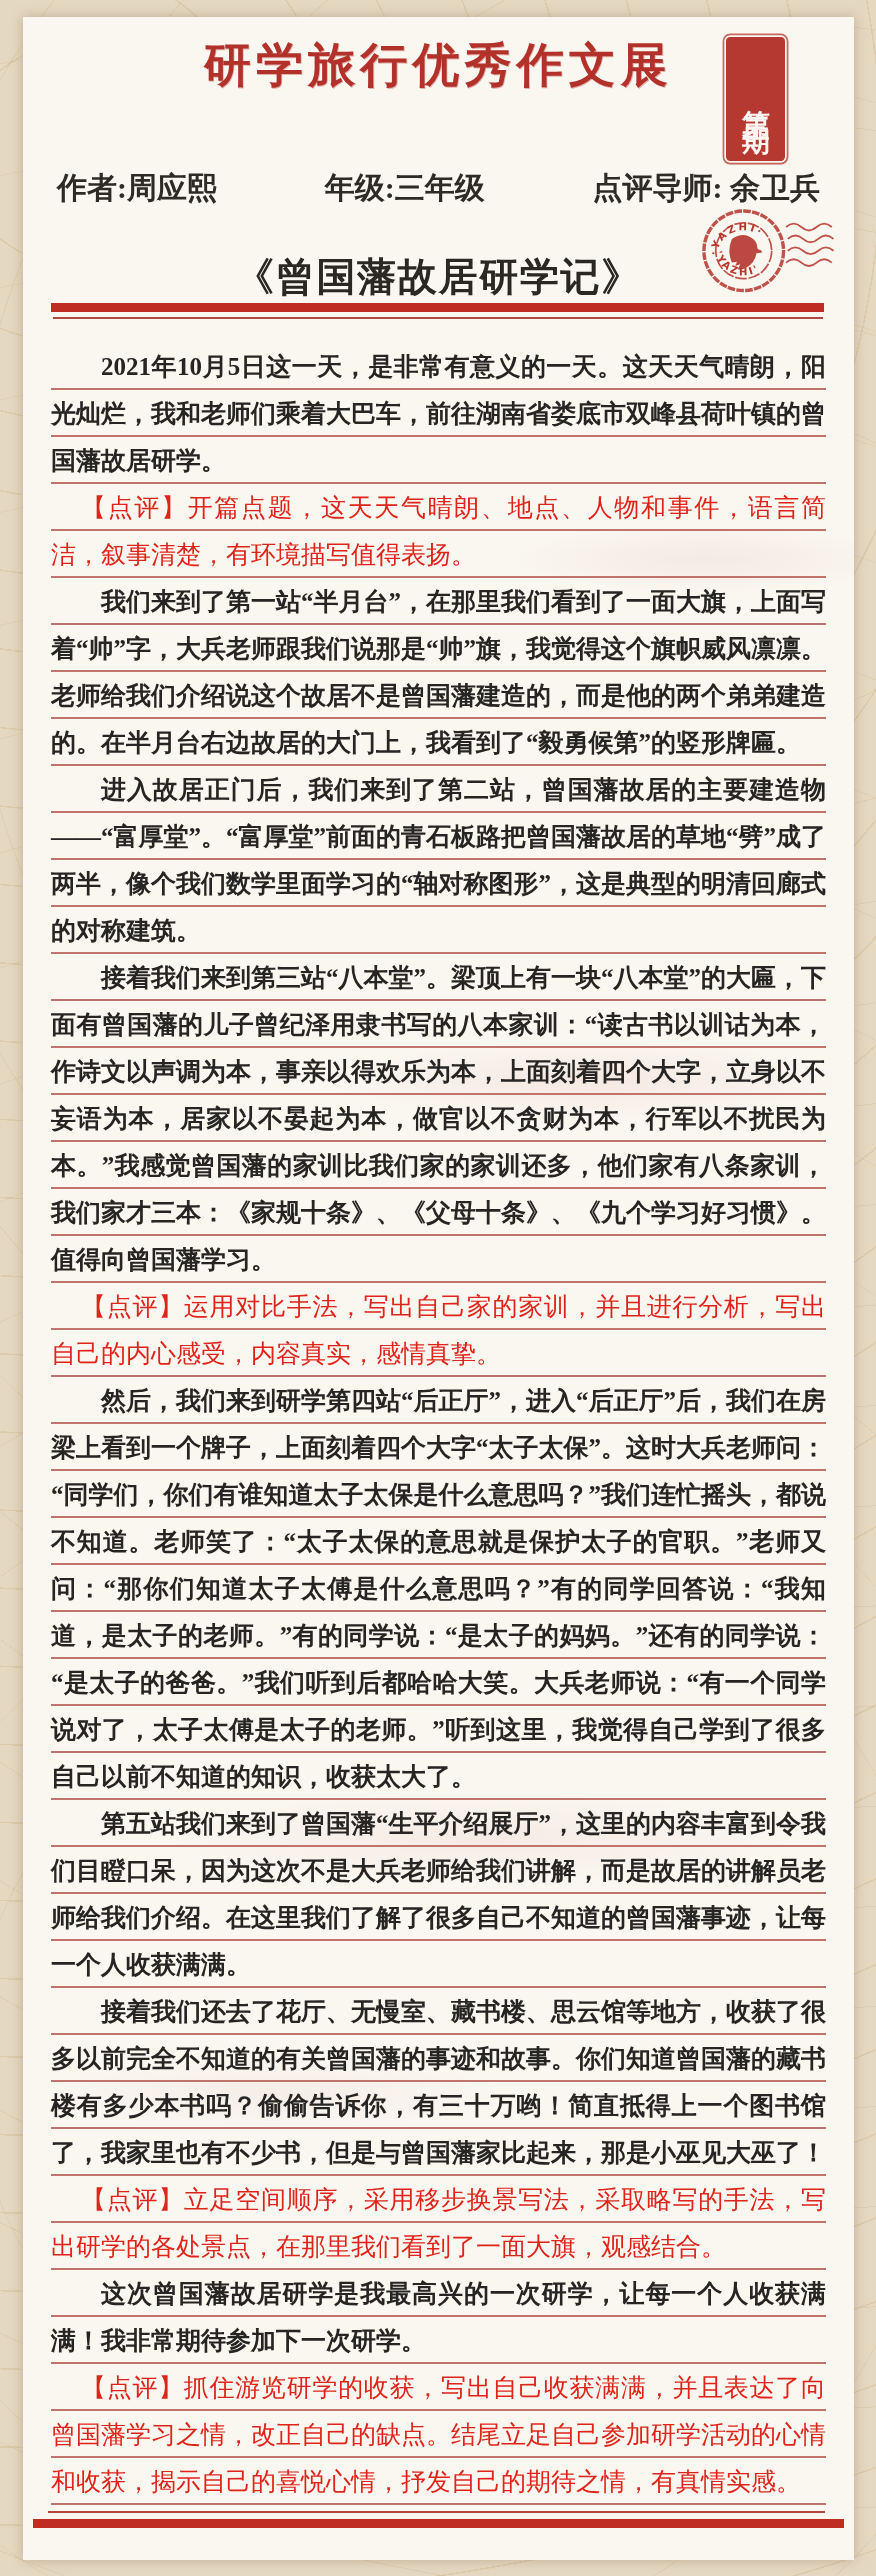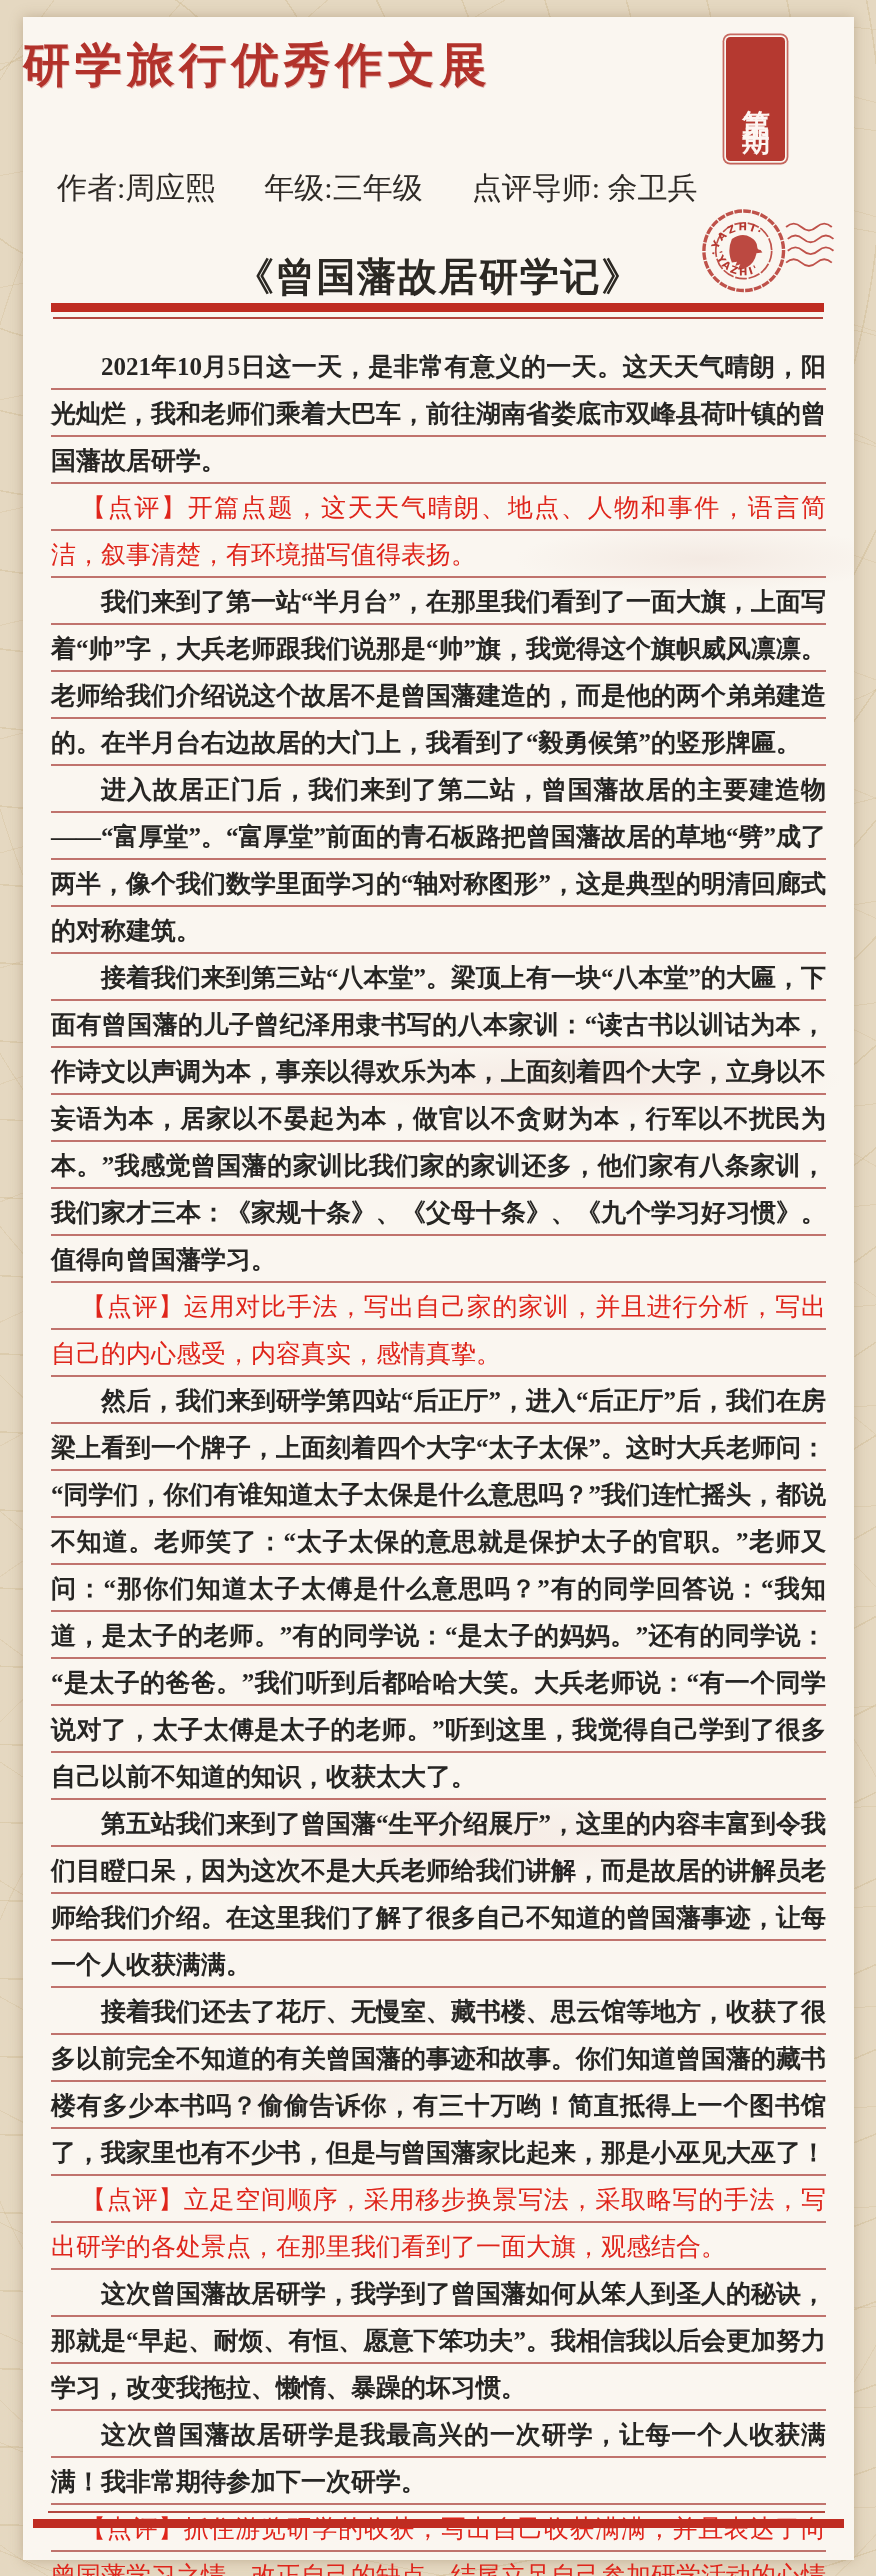--- a/index.html
+++ b/index.html
@@ -19,39 +19,39 @@
     background-image:
       radial-gradient(ellipse 271px 47px at 82% 542px, rgba(228,205,195,.30), transparent 70%),
       radial-gradient(ellipse 364px 55px at 68% 1063px, rgba(223,178,168,.20), transparent 70%),
       radial-gradient(ellipse 440px 64px at 55% 1821px, rgba(223,178,168,.16), transparent 70%),
       radial-gradient(ellipse 322px 51px at 30% 2075px, rgba(228,205,195,.20), transparent 70%);
     box-shadow:0 0 12px rgba(120,95,60,.35);
   }
   
   .hdr{position:relative;height:326px;}
   .banner-title{
-    margin:0;position:absolute;top:17px;left:0;right:0;text-align:left;
+    margin:0;position:absolute;top:17px;left:0;right:0;text-align:center;
     font-size:47px;font-weight:800;letter-spacing:5.1px;color:#b2322b;
     text-shadow:0.8px 0.8px 0 rgba(178,50,43,.35);
   }
   .issue-seal{
     position:absolute;top:20.3px;right:69px;width:59px;height:124px;
     background:#b53930;border-radius:4.2px;
     box-shadow:0 0 0 1.7px #faf6f0, 0 0 0 3.4px rgba(181,57,48,.75), 0.8px 1.7px 2.5px rgba(100,30,20,.35);
     display:flex;align-items:center;justify-content:center;
   }
   .issue-seal span{
     writing-mode:vertical-rl;text-orientation:upright;
     color:#fdf6f2;font-size:28px;font-weight:700;letter-spacing:8.5px;line-height:1;
     font-family:"Liberation Serif", serif;
   }
   .byline{
     position:absolute;top:151px;left:34px;right:34px;
-    display:flex;justify-content:flex-start;gap:49px;
-    font-size:30px;font-weight:400;color:#2e2a26;white-space:nowrap;
+    display:flex;justify-content:space-between;gap:49px;
+    font-size:30px;font-weight:700;color:#2e2a26;white-space:nowrap;
   }
   .essay-title{
     margin:16px;position:absolute;top:217px;left:0;right:0;text-align:center;
     font-size:39px;font-weight:700;color:#2b2823;letter-spacing:1.7px;
   }
   .postmark{position:absolute;top:188px;right:12px;width:144px;height:95px;}
   .rule-thick-top{position:absolute;left:28px;width:773px;top:286px;height:8.5px;background:#bf2c21;}
   .rule-thin-top{position:absolute;left:30px;width:770px;top:300px;height:1.7px;background:#b3473f;}
   
   .essay{
@@ -117,21 +117,20 @@
       <p class="narrative">2021年10月5日这一天，是非常有意义的一天。这天天气晴朗，阳光灿烂，我和老师们乘着大巴车，前往湖南省娄底市双峰县荷叶镇的曾国藩故居研学。</p>
       <p class="comment">【点评】开篇点题，这天天气晴朗、地点、人物和事件，语言简洁，叙事清楚，有环境描写值得表扬。</p>
       <p class="narrative">我们来到了第一站“半月台”，在那里我们看到了一面大旗，上面写着“帅”字，大兵老师跟我们说那是“帅”旗，我觉得这个旗帜威风凛凛。老师给我们介绍说这个故居不是曾国藩建造的，而是他的两个弟弟建造的。在半月台右边故居的大门上，我看到了“毅勇候第”的竖形牌匾。</p>
       <p class="narrative">进入故居正门后，我们来到了第二站，曾国藩故居的主要建造物——“富厚堂”。“富厚堂”前面的青石板路把曾国藩故居的草地“劈”成了两半，像个我们数学里面学习的“轴对称图形”，这是典型的明清回廊式的对称建筑。</p>
       <p class="narrative">接着我们来到第三站“八本堂”。梁顶上有一块“八本堂”的大匾，下面有曾国藩的儿子曾纪泽用隶书写的八本家训：“读古书以训诂为本，作诗文以声调为本，事亲以得欢乐为本，上面刻着四个大字，立身以不妄语为本，居家以不晏起为本，做官以不贪财为本，行军以不扰民为本。”我感觉曾国藩的家训比我们家的家训还多，他们家有八条家训，我们家才三本：《家规十条》、《父母十条》、《九个学习好习惯》。值得向曾国藩学习。</p>
       <p class="comment">【点评】运用对比手法，写出自己家的家训，并且进行分析，写出自己的内心感受，内容真实，感情真挚。</p>
       <p class="narrative">然后，我们来到研学第四站“后正厅”，进入“后正厅”后，我们在房梁上看到一个牌子，上面刻着四个大字“太子太保”。这时大兵老师问：“同学们，你们有谁知道太子太保是什么意思吗？”我们连忙摇头，都说不知道。老师笑了：“太子太保的意思就是保护太子的官职。”老师又问：“那你们知道太子太傅是什么意思吗？”有的同学回答说：“我知道，是太子的老师。”有的同学说：“是太子的妈妈。”还有的同学说：“是太子的爸爸。”我们听到后都哈哈大笑。大兵老师说：“有一个同学说对了，太子太傅是太子的老师。”听到这里，我觉得自己学到了很多自己以前不知道的知识，收获太大了。</p>
       <p class="narrative">第五站我们来到了曾国藩“生平介绍展厅”，这里的内容丰富到令我们目瞪口呆，因为这次不是大兵老师给我们讲解，而是故居的讲解员老师给我们介绍。在这里我们了解了很多自己不知道的曾国藩事迹，让每一个人收获满满。</p>
       <p class="narrative">接着我们还去了花厅、无慢室、藏书楼、思云馆等地方，收获了很多以前完全不知道的有关曾国藩的事迹和故事。你们知道曾国藩的藏书楼有多少本书吗？偷偷告诉你，有三十万哟！简直抵得上一个图书馆了，我家里也有不少书，但是与曾国藩家比起来，那是小巫见大巫了！</p>
       <p class="comment">【点评】立足空间顺序，采用移步换景写法，采取略写的手法，写出研学的各处景点，在那里我们看到了一面大旗，观感结合。</p>
-      <p class="narrative">这次曾国藩故居研学，我学到了曾国藩如何从笨人到圣人的秘诀，那就是“早起、耐烦、有恒、愿意下笨功夫”。我相信我以后会更加努力学习，改变我拖拉、懒惰、暴躁的坏习惯。</p>
       <p class="narrative">这次曾国藩故居研学是我最高兴的一次研学，让每一个人收获满满！我非常期待参加下一次研学。</p>
       <p class="comment">【点评】抓住游览研学的收获，写出自己收获满满，并且表达了向曾国藩学习之情，改正自己的缺点。结尾立足自己参加研学活动的心情和收获，揭示自己的喜悦心情，抒发自己的期待之情，有真情实感。</p>
     </main>
 
   <div class="rule-thin-bottom"></div>
   <div class="rule-thick-bottom"></div>
 </div>
 
 
 </body></html>

